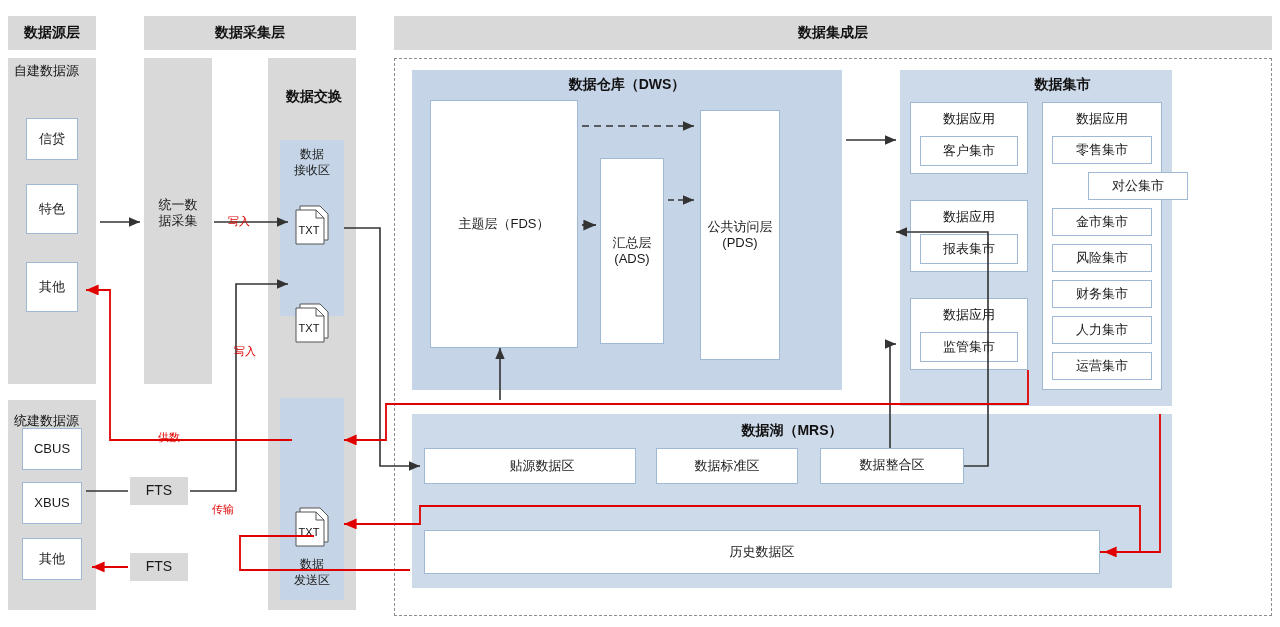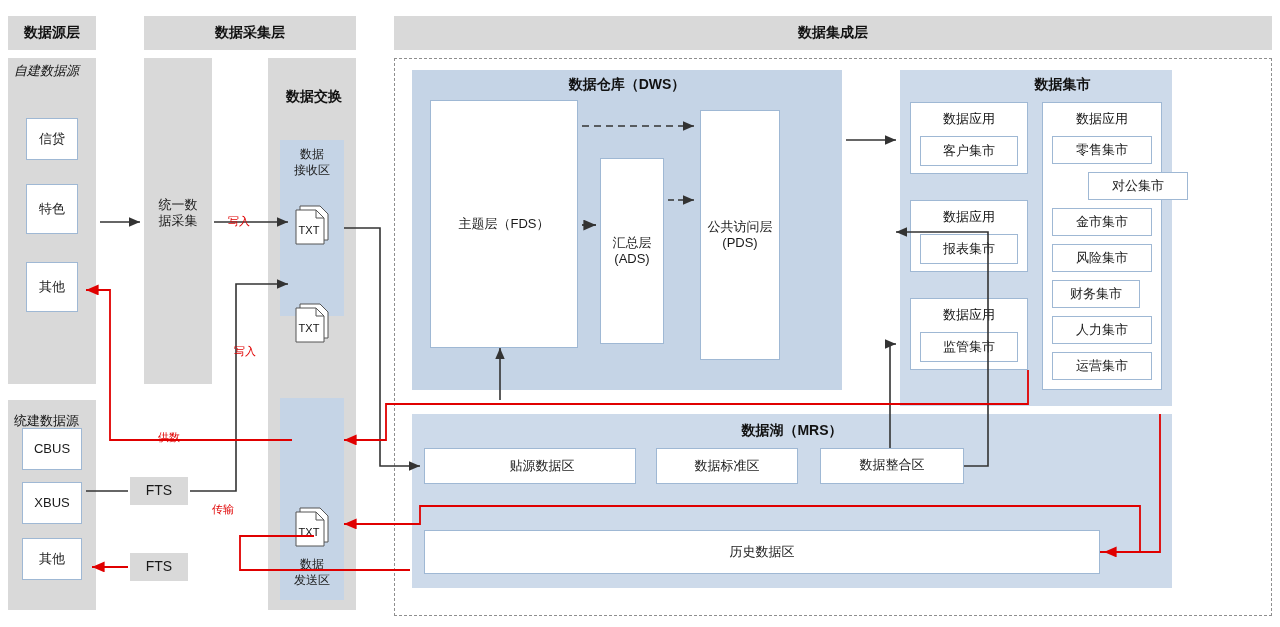--- a/index.html
+++ b/index.html
@@ -47,21 +47,21 @@
 </head>
 <body>
 
 <div class="canvas">
 
   <div class="abs hdr" style="left:8px;top:16px;width:88px;height:34px;">数据源层</div>
   <div class="abs hdr" style="left:144px;top:16px;width:212px;height:34px;">数据采集层</div>
   <div class="abs hdr" style="left:394px;top:16px;width:878px;height:34px;">数据集成层</div>
 
   <div class="abs colbg" style="left:8px;top:58px;width:88px;height:326px;"></div>
-  <div class="abs label" style="left:14px;top:62px;width:80px;height:18px;font-style:italic;">自建数据源</div>
+  <div class="abs label" style="left:14px;top:62px;width:80px;height:18px;">自建数据源</div>
   <div class="abs box" style="left:26px;top:118px;width:52px;height:42px;">信贷</div>
   <div class="abs box" style="left:26px;top:184px;width:52px;height:50px;">特色</div>
   <div class="abs box" style="left:26px;top:262px;width:52px;height:50px;">其他</div>
 
   <div class="abs colbg" style="left:8px;top:400px;width:88px;height:210px;"></div>
   <div class="abs label" style="left:14px;top:412px;width:84px;height:18px;">统建数据源</div>
   <div class="abs box" style="left:22px;top:428px;width:60px;height:42px;">CBUS</div>
   <div class="abs box" style="left:22px;top:482px;width:60px;height:42px;">XBUS</div>
   <div class="abs box" style="left:22px;top:538px;width:60px;height:42px;">其他</div>
 
@@ -144,21 +144,21 @@
   <div class="abs panel-white" style="left:910px;top:298px;width:118px;height:72px;"></div>
   <div class="abs label" style="left:910px;top:306px;width:118px;text-align:center;">数据应用</div>
   <div class="abs box" style="left:920px;top:332px;width:98px;height:30px;">监管集市</div>
 
   <div class="abs panel-white" style="left:1042px;top:102px;width:120px;height:288px;"></div>
   <div class="abs label" style="left:1042px;top:110px;width:120px;text-align:center;">数据应用</div>
   <div class="abs box" style="left:1052px;top:136px;width:100px;height:28px;">零售集市</div>
   <div class="abs box" style="left:1088px;top:172px;width:100px;height:28px;">对公集市</div>
   <div class="abs box" style="left:1052px;top:208px;width:100px;height:28px;">金市集市</div>
   <div class="abs box" style="left:1052px;top:244px;width:100px;height:28px;">风险集市</div>
-  <div class="abs box" style="left:1052px;top:280px;width:88px;height:28px;">财务集市</div>
+  <div class="abs box" style="left:1052px;top:280px;width:100px;height:28px;">财务集市</div>
   <div class="abs box" style="left:1052px;top:316px;width:100px;height:28px;text-align:center;">人力集市</div>
   <div class="abs box" style="left:1052px;top:352px;width:100px;height:28px;">运营集市</div>
 
   <div class="abs panel-lightblue" style="left:412px;top:414px;width:760px;height:174px;"></div>
   <div class="abs label-b" style="left:412px;top:422px;width:760px;height:20px;text-align:center;">数据湖（MRS）</div>
   <div class="abs box" style="left:424px;top:448px;width:212px;height:36px;padding-left:24px;">贴源数据区</div>
   <div class="abs box" style="left:656px;top:448px;width:142px;height:36px;">数据标准区</div>
   <div class="abs box" style="left:820px;top:448px;width:144px;height:36px;font-family:Liberation Mono, monospace;">数据整合区</div>
   <div class="abs box" style="left:424px;top:530px;width:676px;height:44px;">历史数据区</div>
 

